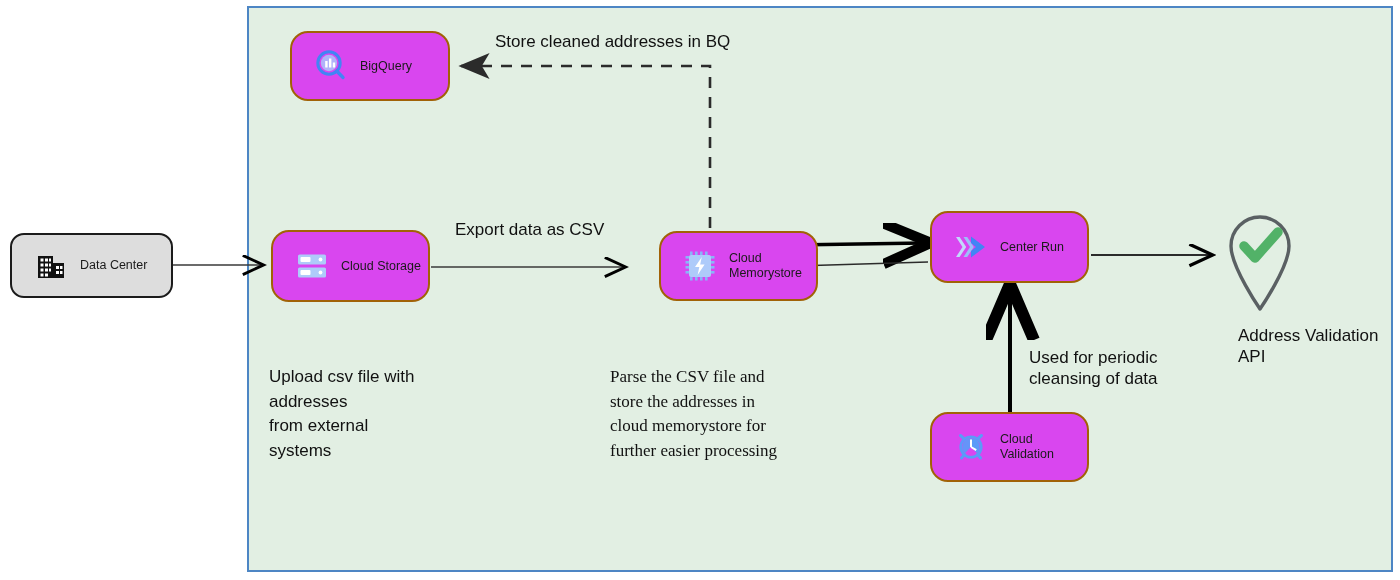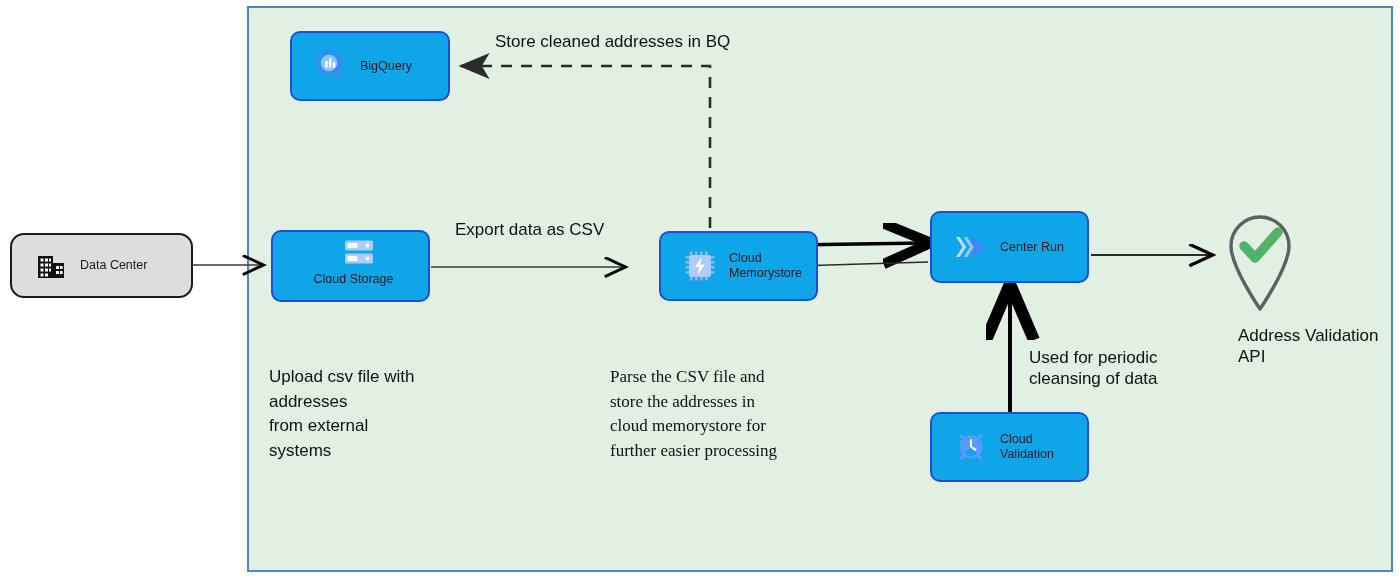--- a/index.html
+++ b/index.html
@@ -26,23 +26,23 @@
     background: #e2efe3;
     border: 2px solid #4d86c4;
     box-sizing: border-box;
   }
 
   
   .node {
     box-sizing: border-box;
     display: flex;
     align-items: center;
-    border-radius: 10px;
-    background: #0ea5e9;
-    border: 2px solid #1d4ed8;
+    border-radius: 18px;
+    background: #d946ef;
+    border: 2px solid #a16207;
   }
   .node .icon-slot {
     width: 46px;
     min-width: 46px;
     height: 40px;
     margin-left: 16px;
     display: flex;
     align-items: center;
     justify-content: center;
   }
@@ -51,30 +51,30 @@
     color: #1a1a1a;
     line-height: 15px;
     margin-left: 6px;
     white-space: pre-line;
   }
 
   
   #node-data-center {
     left: 10px;
     top: 233px;
-    width: 183px;
+    width: 163px;
     height: 65px;
     background: #dddddd;
     border: 2.5px solid #1b1b1b;
     border-radius: 14px;
   }
   #node-data-center .node-label { font-size: 12.5px; }
 
   #node-bigquery    { left: 290px;  top: 31px;  width: 160px; height: 70px; }
-  #node-storage     { left: 271px;  top: 230px; width: 159px; height: 72px; flex-direction: column; }
+  #node-storage     { left: 271px;  top: 230px; width: 159px; height: 72px; }
   #node-memorystore { left: 659px;  top: 231px; width: 159px; height: 70px; }
   #node-cloud-run   { left: 930px;  top: 211px; width: 159px; height: 72px; }
   #node-scheduler   { left: 930px;  top: 412px; width: 159px; height: 70px; }
 
   
   .edge-label {
     font-size: 17px;
     color: #111111;
     line-height: 21px;
     white-space: pre-line;

